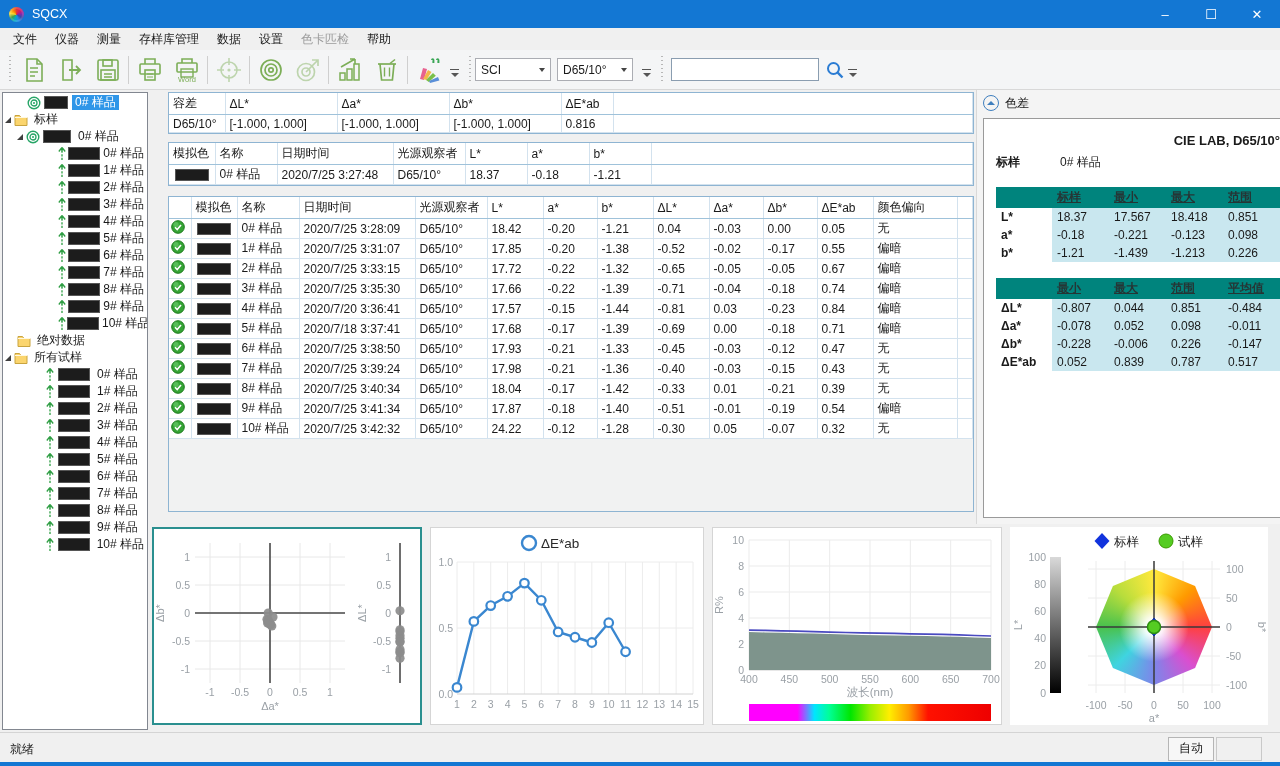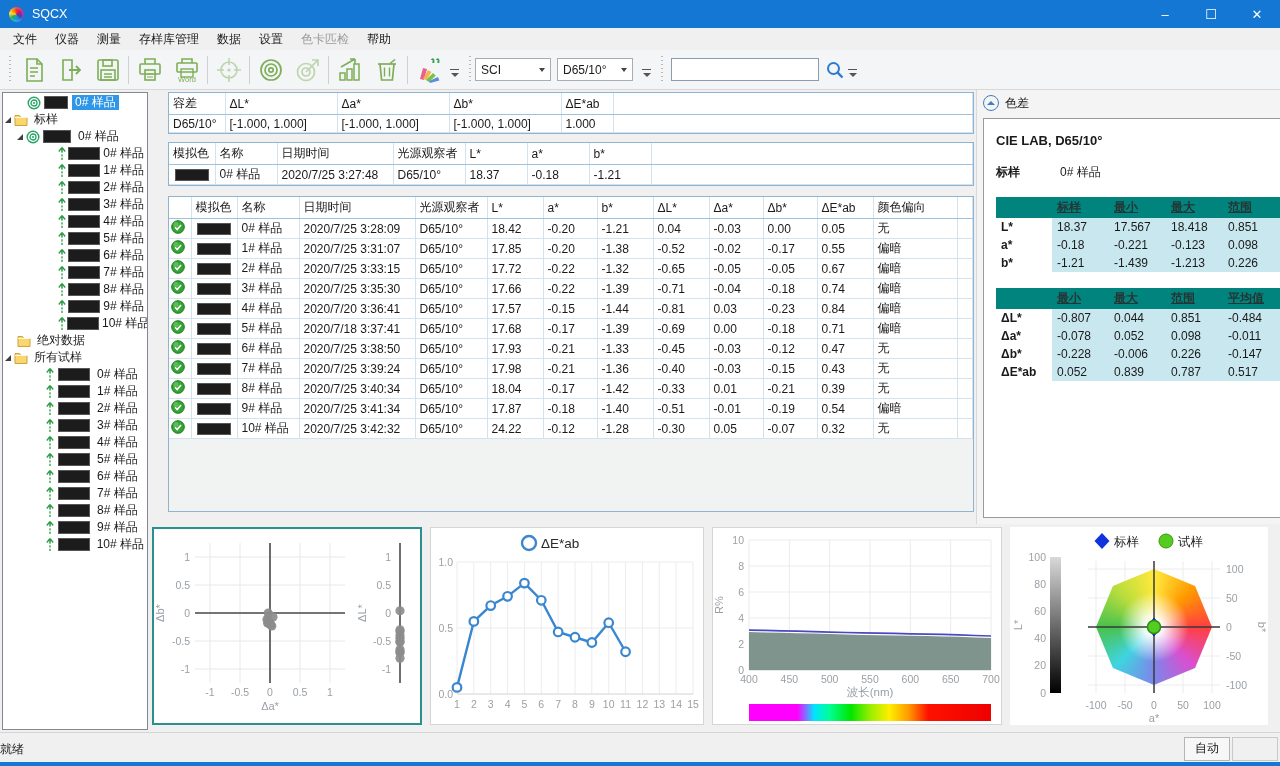--- a/index.html
+++ b/index.html
@@ -47,21 +47,21 @@
   table.grid th{font-weight:normal;text-align:left;padding:2px 4px;height:19px;border-right:1px solid #d3e2ee;border-bottom:1px solid #9fc2da;overflow:hidden;white-space:nowrap}
   table.grid td{padding:1px 4px;height:18px;border-right:1px solid #d3e2ee;border-bottom:1px solid #d3e2ee;overflow:hidden;white-space:nowrap}
   .swatch-cell{width:34px;height:12px;margin:0 auto}
   
   .right-panel{width:304px;display:flex}
   .rp{flex:1;display:flex;flex-direction:column;border-left:1px solid #d9d9d9;background:#f4f4f4}
   .rp-header{height:26px;display:flex;align-items:center;gap:6px;padding:0 6px}
   .collapse{width:16px;height:16px;border-radius:50%;border:1px solid #3f7fbe;color:#3f7fbe;display:flex;align-items:center;justify-content:center}
   .chev-up{width:0;height:0;border-bottom:4.5px solid #3f7fbe;border-left:4px solid transparent;border-right:4px solid transparent;margin-top:-1px}
   .rp-box{margin:2px 8px 6px 6px;flex:1;background:#fff;border:1px solid #9a9a9a;padding:10px 12px 8px}
-  .rp-title{text-align:left;font-weight:bold;font-size:13px;margin:4px 0 16px}
+  .rp-title{text-align:right;font-weight:bold;font-size:13px;margin:4px 0 6px}
   .rp-std{display:flex;margin-bottom:16px}
   .rp-std .lab{font-weight:bold;width:64px}
   table.stat{border-collapse:collapse;width:100%;margin-bottom:16px;table-layout:fixed}
   table.stat th{background:#00847d;color:#253535;text-align:left;font-weight:bold;text-decoration:underline;padding:2px 5px;height:18px}
   table.stat td{background:#c9e7ef;padding:2px 5px;height:18px}
   table.stat td.rl{background:#fff;font-weight:bold}
   .blue-strip{width:7px;background:#1377d3;margin:2px 1px 2px 0}
   
   .charts{height:208px;display:flex;gap:8px;padding:3px 4px 6px 4px}
   .chart-panel{background:#fff;height:198px}
@@ -70,22 +70,22 @@
   .p3{width:290px;border:1px solid #d5d5d5}
   .p4{width:258px;position:relative}
   .octagon{position:absolute;left:86px;top:42px;width:116px;height:116px;
     clip-path:polygon(50% 0%,85.4% 14.6%,100% 50%,85.4% 85.4%,50% 100%,14.6% 85.4%,0% 50%,14.6% 14.6%);
     background:radial-gradient(closest-side,rgba(255,255,255,1) 0%,rgba(255,255,255,.92) 16%,rgba(255,255,255,0) 60%),
       conic-gradient(from 0deg,#ffe93d,#ff9a00 12.5%,#ff4040 25%,#d94fd0 37.5%,#7d86ea 50%,#3fd4e0 62.5%,#49c24d 75%,#b8dd3c 87.5%,#ffe93d 100%)}
   .p4 svg{position:absolute;left:0;top:0}
   svg text{font-family:"Liberation Sans","DejaVu Sans",sans-serif}
   
   .statusbar{height:34px;background:#f0f0f0;border-top:1px solid #d4d4d4;position:relative;display:flex;align-items:center}
-  .sb-left{padding-left:0}
-  .sb-right{margin-left:auto;display:flex;gap:2px;margin-right:2px;margin-bottom:2px}
+  .sb-left{padding-left:10px}
+  .sb-right{margin-left:auto;display:flex;gap:2px;margin-right:18px;margin-bottom:2px}
   .sb-box{width:46px;height:24px;background:#f7f7f7;border:1px solid #b5b5b5;display:flex;align-items:center;justify-content:center}
   .sb-box.empty{background:#f0f0f0;border-color:#c9c9c9}
   .sb-blue{position:absolute;left:0;right:0;bottom:0;height:4px;background:#1377d3}
 </style>
 </head>
 <body>
 
 <div class="titlebar">
   <div class="app-icon"></div>
   <div class="title-text">SQCX</div>
@@ -598,21 +598,21 @@
                   <th>ΔE*ab</th>
                   <th></th>
                 </tr>
               </thead>
               <tbody>
                 <tr>
                   <td>D65/10°</td>
                   <td>[-1.000, 1.000]</td>
                   <td>[-1.000, 1.000]</td>
                   <td>[-1.000, 1.000]</td>
-                  <td>1.000</td>
+                  <td>0.816</td>
                   <td></td>
                 </tr>
               </tbody>
             </table>
           </div>
         <div class="gap8"></div>
         <div class="tbl-block" id="std-block">
             <table class="grid">
               <colgroup>
                 <col style="width: 46px;">

